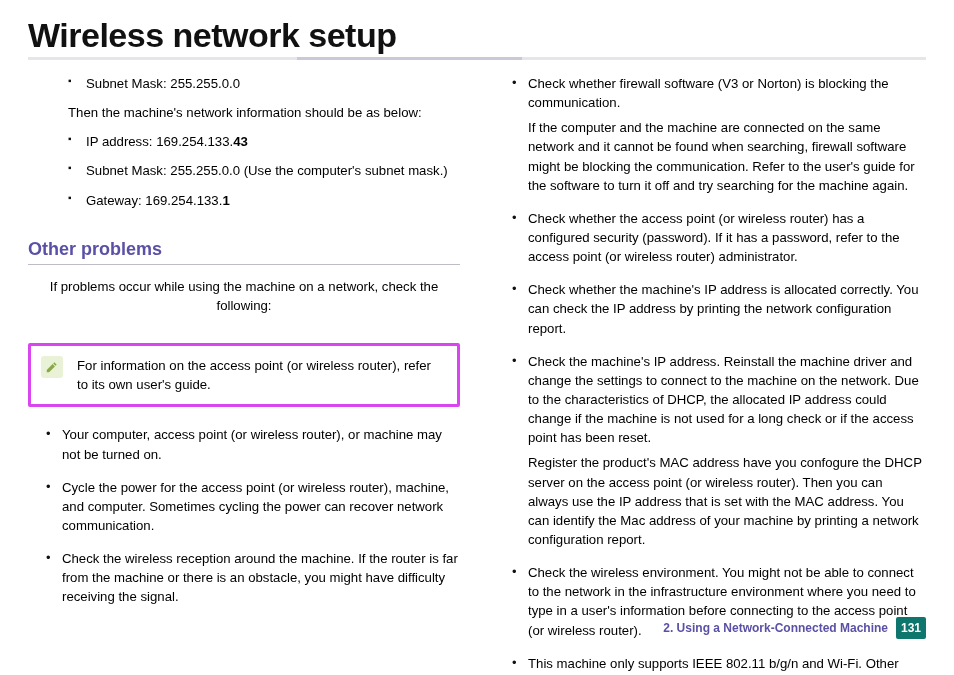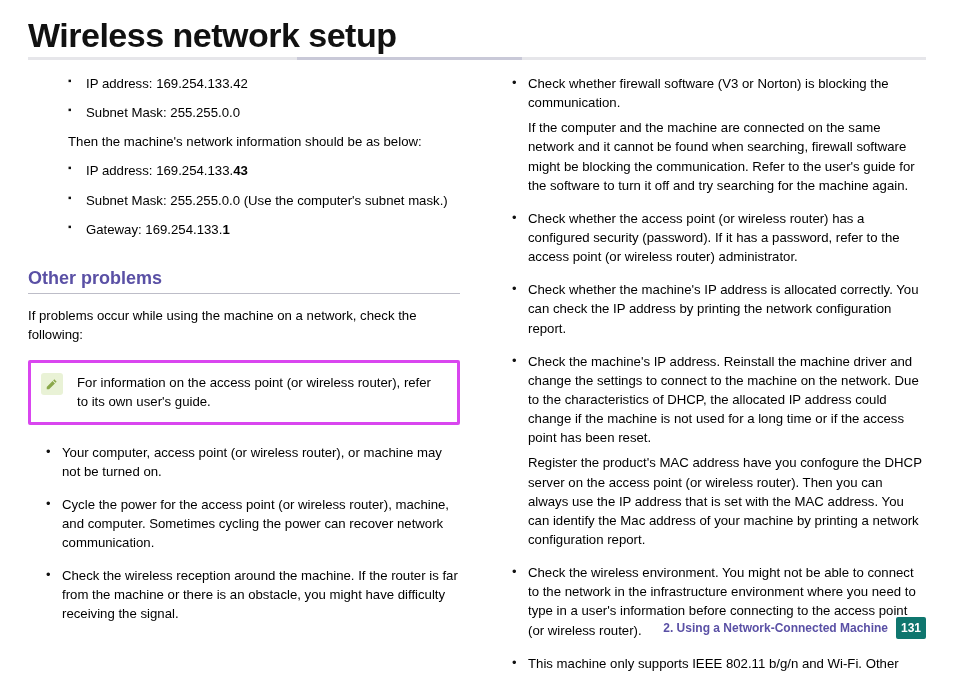--- a/index.html
+++ b/index.html
@@ -9,21 +9,21 @@
   .title-underline { margin-top: 2px; height: 3px; background: #e6e6ea; position: relative; }
   .title-underline::after { content:""; position:absolute; left:30%; top:0; width:25%; height:3px; background:#c9c9d8; }
   .columns { display: flex; gap: 34px; margin-top: 14px; }
   .col { flex: 1 1 0; font-size: 13.2px; line-height: 1.45; }
   .dash-list { list-style: none; padding-left: 40px; }
   .dash-list > li { position: relative; padding-left: 18px; margin-bottom: 10px; }
   .dash-list > li::before { content: "▪"; position: absolute; left: 0; top: 0; font-size: 10px; color: #111; }
   .para-indent { padding-left: 40px; margin-bottom: 10px; }
   .section-head { color: #5a50a5; font-weight: 700; font-size: 18px; margin: 26px 0 2px 0; }
   .section-rule { height: 1px; background: #bdbdc8; margin-bottom: 12px; }
-  .plain { margin-bottom: 16px; }
+  .plain { margin-bottom: 28px; text-align: center; }
   .note-box { border: 3px solid #d946ef; border-radius: 2px; padding: 10px 12px 10px 46px; position: relative; margin-bottom: 18px; }
   .note-icon { position: absolute; left: 10px; top: 10px; width: 22px; height: 22px; border-radius: 3px; background: #e9f2d6; display:flex; align-items:center; justify-content:center; }
   .note-icon svg { width: 14px; height: 14px; }
   .dot-list { list-style: none; padding-left: 18px; }
   .dot-list > li { position: relative; padding-left: 16px; margin-bottom: 14px; }
   .dot-list > li::before { content: "•"; position: absolute; left: 0; top: 0; font-size: 13px; color: #111; }
   .subpara { margin-top: 6px; }
   .footer { position: absolute; bottom: 36px; right: 28px; display: flex; align-items: center; gap: 8px; }
   .footer-text { color: #5a50a5; font-weight: 700; font-size: 12px; }
   .page-num { background: #0f766e; color: #fff; font-weight: 700; font-size: 12px; width: 30px; height: 22px; display:flex; align-items:center; justify-content:center; border-radius: 2px; }
@@ -35,21 +35,20 @@
 <div class="page">
 
   <div class="title">Wireless network setup</div>
   <div class="title-underline"></div>
 
   <div class="columns">
 
     <div class="col">
 
       <ul class="dash-list">
-        <li><span>IP address: 169.254.133.42</span></li>
         <li><span>Subnet Mask: 255.255.0.0</span></li>
       </ul>
 
       <div class="para-indent">Then the machine's network information should be as below:</div>
 
       <ul class="dash-list">
         <li>
           <span>IP address: 169.254.133.</span><b>43</b>
         </li>
         <li><span>Subnet Mask: 255.255.0.0 (Use the computer's subnet mask.)</span></li>
@@ -82,21 +81,21 @@
 
     <div class="col">
       <ul class="dot-list">
         <li>
           <span>Check whether firewall software (V3 or Norton) is blocking the communication.</span>
           <div class="subpara">If the computer and the machine are connected on the same network and it cannot be found when searching, firewall software might be blocking the communication. Refer to the user's guide for the software to turn it off and try searching for the machine again.</div>
         </li>
         <li><span>Check whether the access point (or wireless router) has a configured security (password). If it has a password, refer to the access point (or wireless router) administrator.</span></li>
         <li><span>Check whether the machine's IP address is allocated correctly. You can check the IP address by printing the network configuration report.</span></li>
         <li>
-          <span>Check the machine's IP address. Reinstall the machine driver and change the settings to connect to the machine on the network. Due to the characteristics of DHCP, the allocated IP address could change if the machine is not used for a long time or if the access point has been reset.</span>
+          <span>Check the machine's IP address. Reinstall the machine driver and change the settings to connect to the machine on the network. Due to the characteristics of DHCP, the allocated IP address could change if the machine is not used for a long check or if the access point has been reset.</span>
           <div class="subpara">Register the product's MAC address have you confogure the DHCP server on the access point (or wireless router). Then you can always use the IP address that is set with the MAC address. You can identify the Mac address of your machine by printing a network configuration report.</div>
         </li>
         <li><span>Check the wireless environment. You might not be able to connect to the network in the infrastructure environment where you need to type in a user's information before connecting to the access point (or wireless router).</span></li>
         <li><span>This machine only supports IEEE 802.11 b/g/n and Wi-Fi. Other wireless communication types (e.g., Bluetooth) are not supported.</span></li>
       </ul>
     </div>
 
   </div>
 
   <div class="footer">

